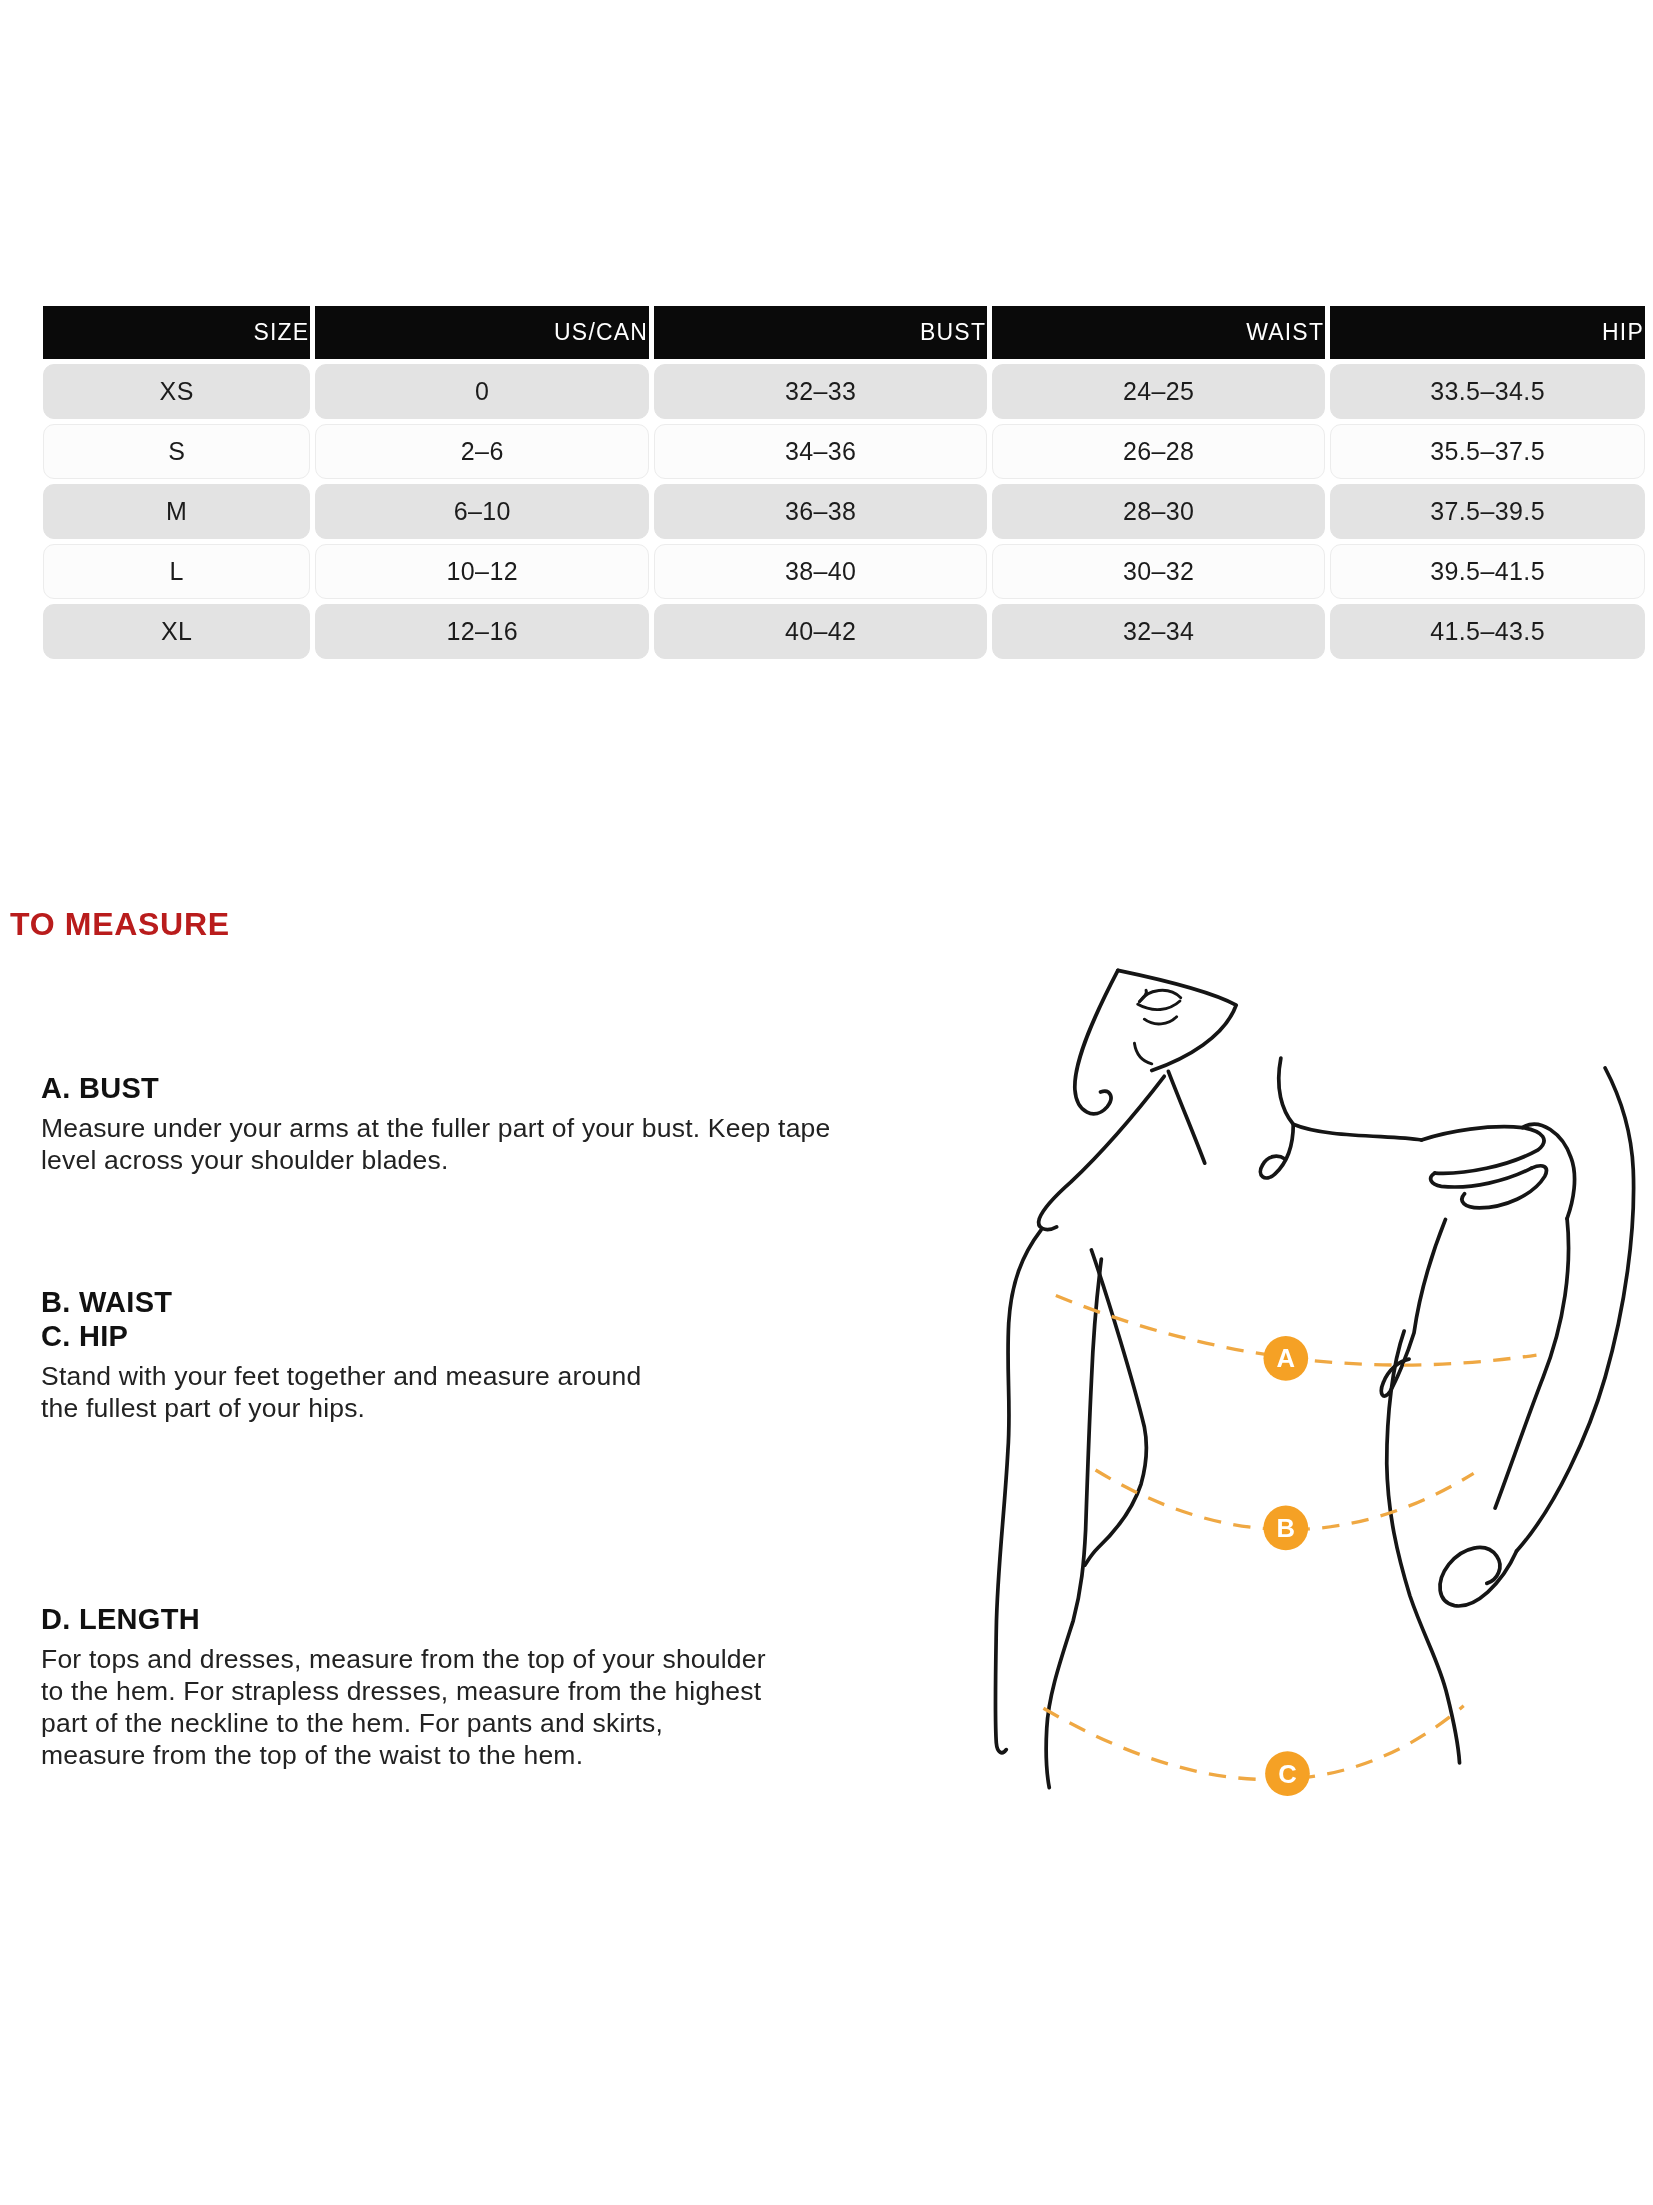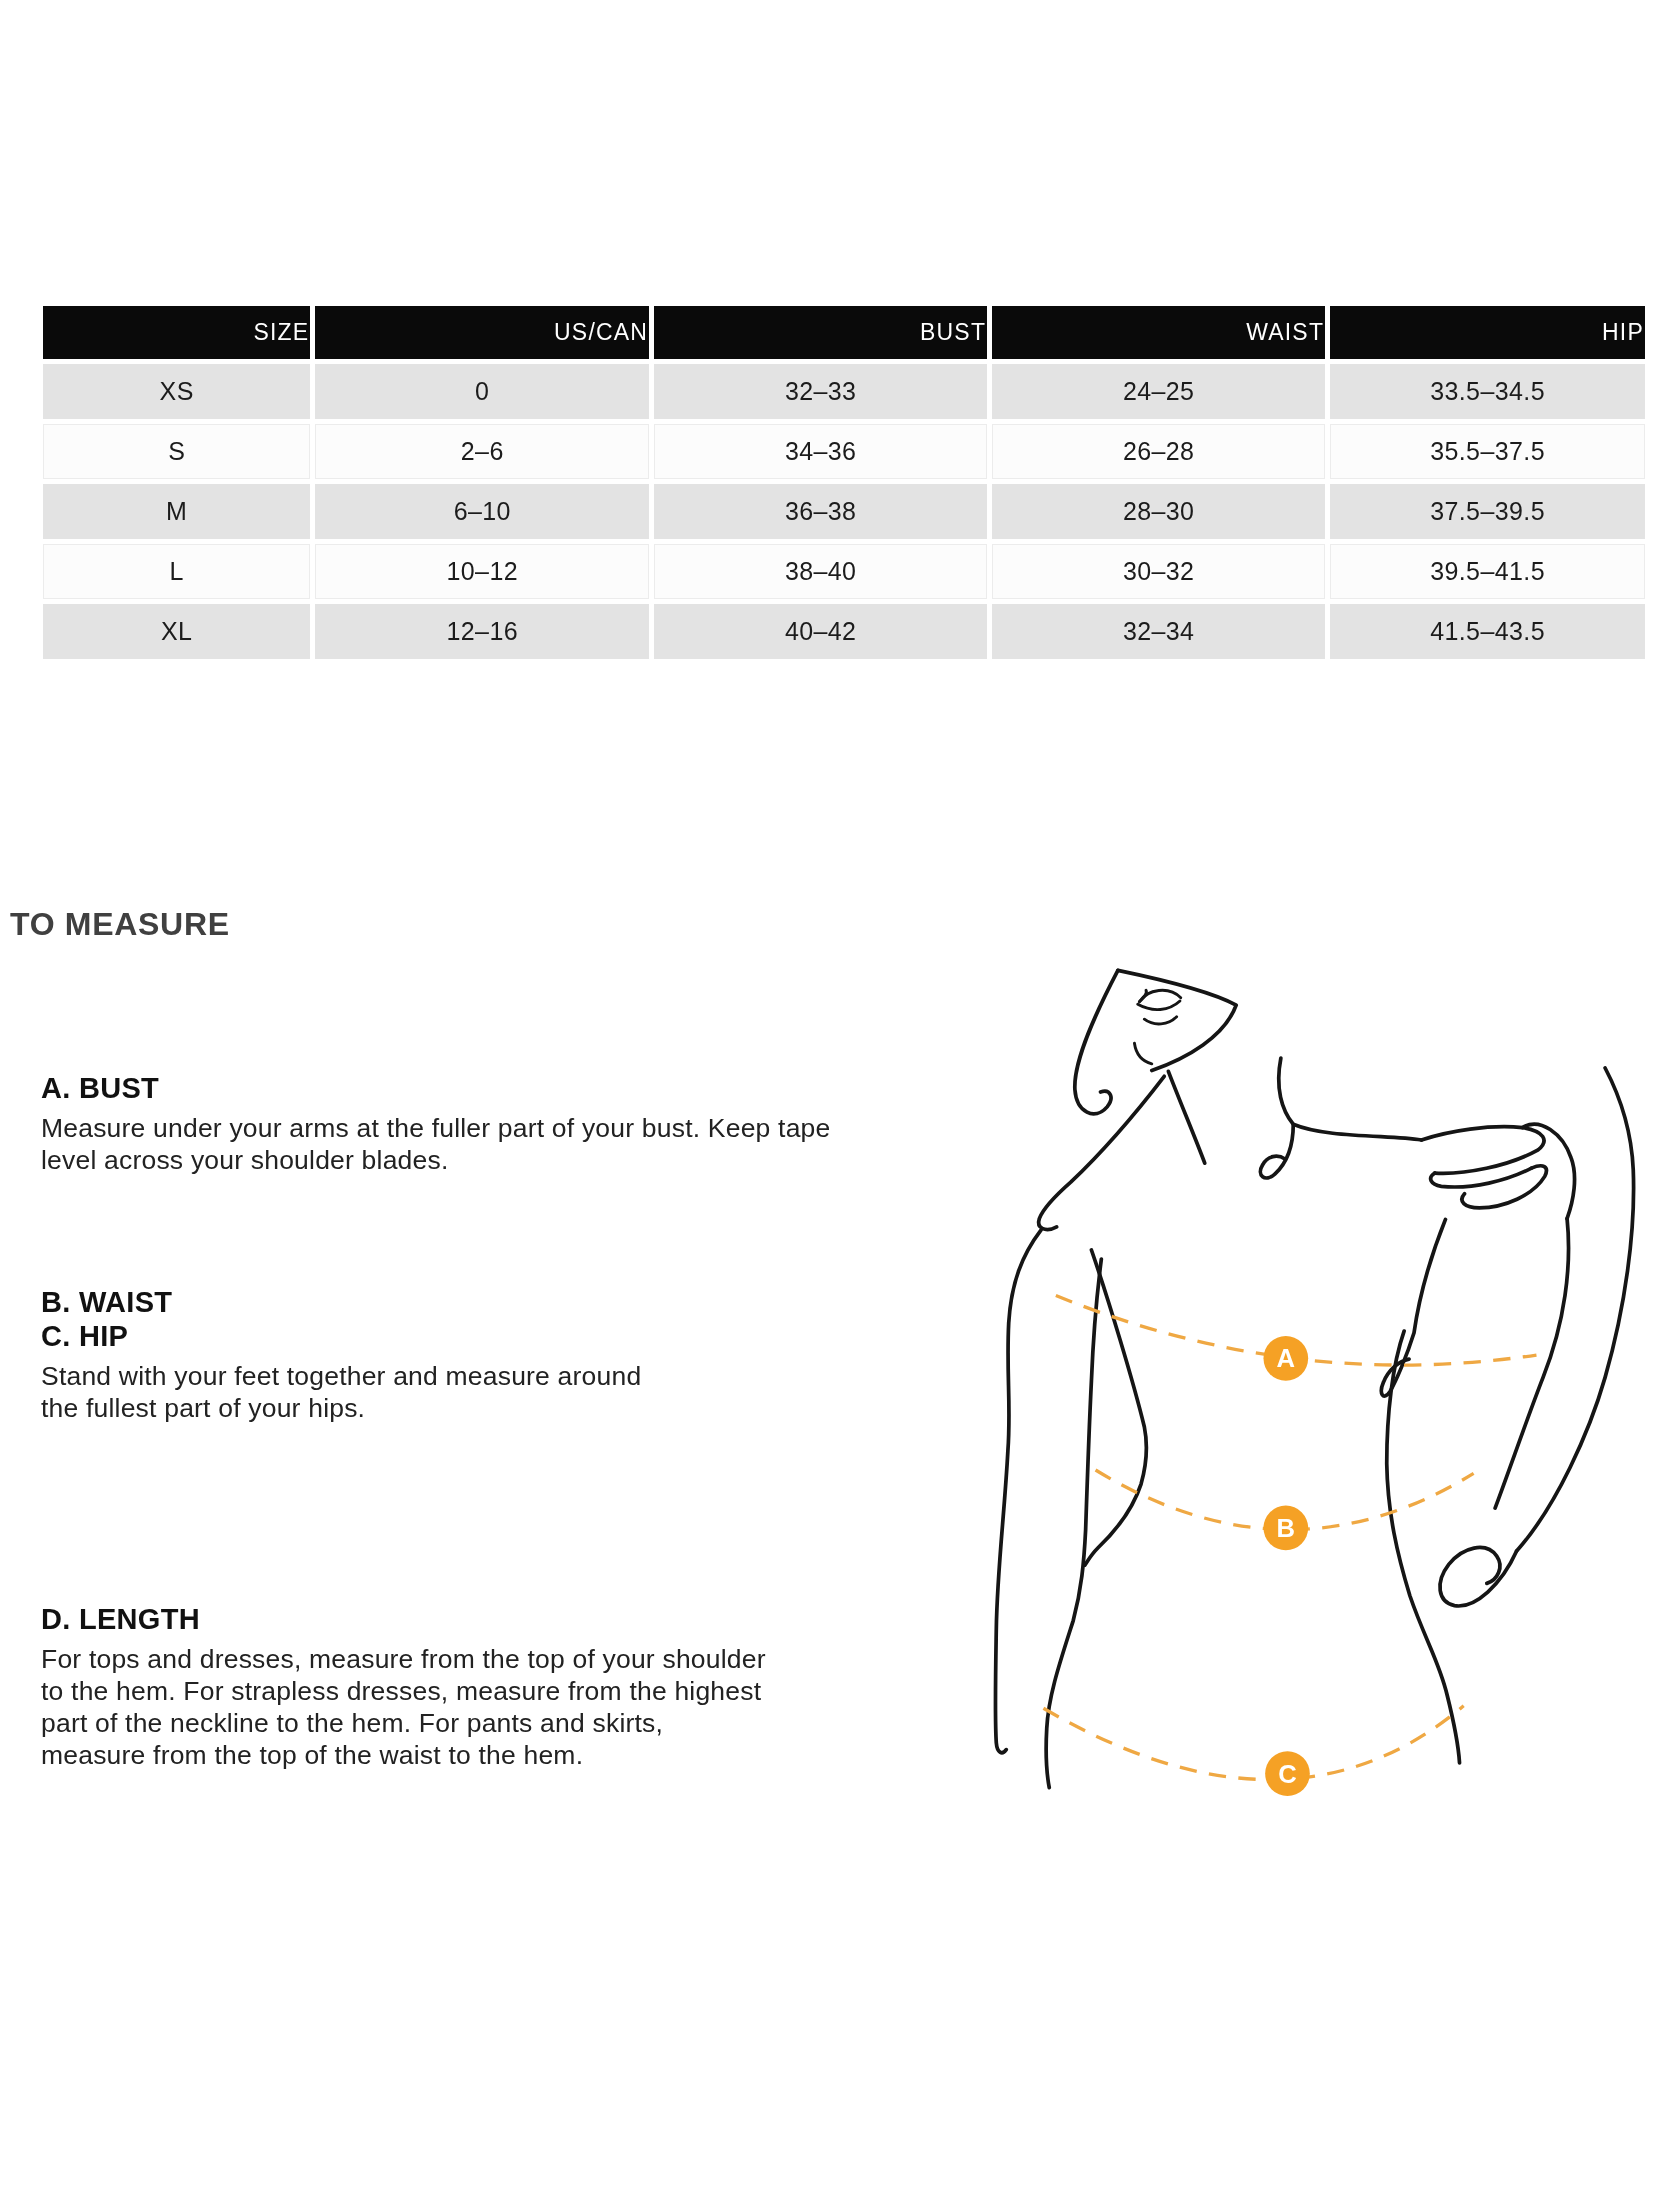--- a/index.html
+++ b/index.html
@@ -32,39 +32,40 @@
     vertical-align:middle;
   }
   #size-table td{
     font-size:25px;
     font-weight:500;
     letter-spacing:0.4px;
     color:#1c1c1c;
     height:51px;
     text-align:center;
     vertical-align:middle;
+    border-radius:11px;
   }
   #size-table tr.row-dark td{
     background:#e3e3e3;
     border:0.8px solid #e3e3e3;
   }
   #size-table tr.row-light td{
     background:#fcfcfc;
     border:0.8px solid #ececec;
   }
 
   
   #to-measure-title{
     position:absolute;
     left:10px; top:906px;
     margin:0;
     font-size:32px;
     font-weight:700;
     letter-spacing:0.7px;
-    color:#404040;
+    color:#b91c1c;
   }
   .measure-section{
     position:absolute;
     left:41px;
     width:876px;
   }
   #section-bust{top:1072px;}
   #section-waist{top:1286px;}
   #section-hip{top:1320px;}
   #section-length{top:1603px;}

